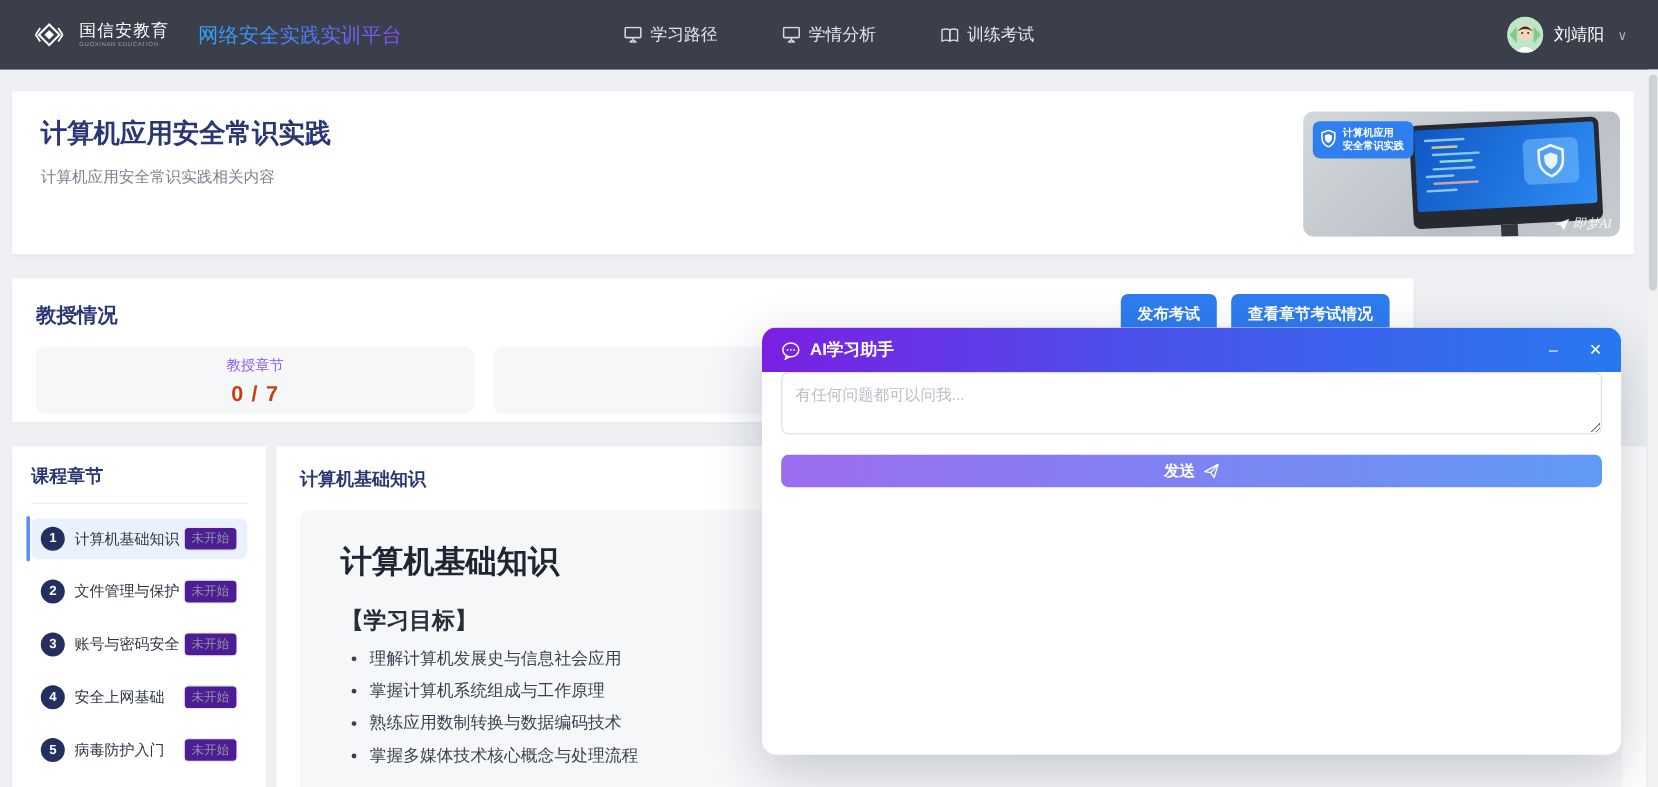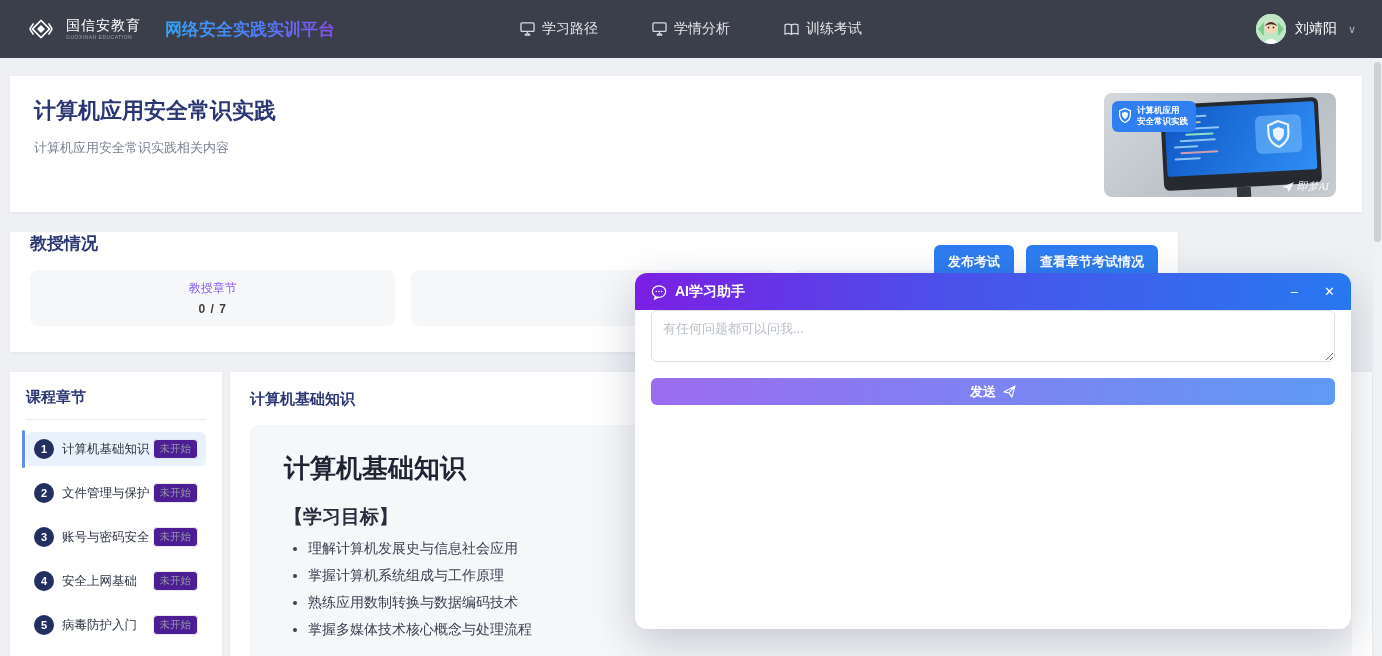--- a/index.html
+++ b/index.html
@@ -7,64 +7,64 @@
   body { font-family:"Liberation Sans","DejaVu Sans",sans-serif; background:#eef0f3; position:relative; }
 
   
   .topbar { position:absolute; left:0; top:0; width:1382px; height:58px; background:#3b3f4c;
             display:flex; align-items:center; padding:0 26px; z-index:5; }
   .brand { display:flex; align-items:center; gap:10px; }
   .brand-logo { width:30px; height:30px; }
   .brand-text { display:flex; flex-direction:column; line-height:1; }
   .brand-name { color:#fff; font-size:14px; font-weight:normal; letter-spacing:1px; }
   .brand-sub { color:#9aa0ad; font-size:5px; letter-spacing:.5px; margin-top:3px; }
-  .platform-title { margin-left:14px; font-size:17px; font-weight:bold;
+  .platform-title { margin-left:14px; font-size:17px; font-weight:normal;
       background:linear-gradient(90deg,#35a2f5 0%,#4f7df5 55%,#8a4df0 100%);
       -webkit-background-clip:text; background-clip:text; color:transparent; }
   .topnav { position:absolute; left:50%; top:0; transform:translateX(-50%); height:58px;
             display:flex; align-items:center; gap:54px; }
   .nav-item { display:flex; align-items:center; gap:7px; color:#e4e6ea; font-size:14px; cursor:pointer; }
   .nav-item svg { display:block; }
   .userbox { margin-left:auto; display:flex; align-items:center; gap:9px; color:#fff; font-size:14px; cursor:pointer; }
   .avatar { width:30px; height:30px; border-radius:50%; overflow:hidden; background:#bfe6c8; }
   .chev { color:#aeb3bd; font-size:11px; margin-left:2px; }
 
   
   .card { position:absolute; background:#fff; border-radius:0; box-shadow:0 1px 3px rgba(40,50,80,.06); }
 
   
   .banner { left:10px; top:76px; width:1352px; height:136px; padding:20px 24px; }
   .banner-title { font-size:22px; font-weight:bold; color:#2b3674; }
   .banner-sub { font-size:13px; color:#7a8190; margin-top:13px; }
-  .thumb { position:absolute; right:26px; top:17px; width:232px; height:104px; border-radius:8px; overflow:hidden;
+  .thumb { position:absolute; right:12px; top:17px; width:264px; height:104px; border-radius:8px; overflow:hidden;
            background:linear-gradient(135deg,#d4d8db 0%,#b7bec5 60%,#c7ccd0 100%); }
   .thumb-badge { position:absolute; left:8px; top:8px; background:#2f7ff0; color:#fff; border-radius:6px;
                  padding:4px 8px 4px 25px; font-size:8.5px; line-height:1.35; font-weight:bold; }
   .thumb-badge svg { position:absolute; left:6px; top:7px; }
   .monitor { position:absolute; right:16px; top:8px; width:158px; height:86px; background:#26292f;
              border-radius:6px; padding:4px; transform:rotate(-3deg); }
   .screen { width:100%; height:68px; border-radius:3px; background:linear-gradient(120deg,#0f57c4,#2f8ef5); position:relative; overflow:hidden; }
   .codeline { position:absolute; left:8px; height:2px; border-radius:1px; background:rgba(180,230,255,.75); }
   .shield-emblem { position:absolute; right:14px; top:12px; width:46px; height:38px; background:rgba(120,190,255,.55);
                    border-radius:6px; display:flex; align-items:center; justify-content:center; }
   .mon-stand { position:absolute; right:85px; top:94px; width:14px; height:10px; background:#33373d; transform:rotate(-3deg); }
   .watermark { position:absolute; right:7px; bottom:3px; color:rgba(255,255,255,.85); font-size:11px; font-style:italic;
                display:flex; align-items:center; gap:3px;font-family:Liberation Serif, serif; }
 
   
-  .teaching { left:10px; top:232px; width:1168px; height:120px; padding:0 20px; }
+  .teaching { left:10px; top:232px; width:1168px; height:120px; padding:19px 20px; }
   .sec-title { font-size:17px; font-weight:bold; color:#2b3674; }
   .teach-btns { position:absolute; right:20px; top:13px; display:flex; gap:12px; }
   .btn-blue { background:#2e7cf0; color:#fff; border:none; border-radius:6px; font-size:13px;
               padding:8px 14px; cursor:pointer; font-family:inherit; font-weight:bold; }
   .stats { display:flex; gap:16px; margin-top:15px; }
   .stat-box { flex:1; background:#f6f7f9; border-radius:8px; height:56px; display:flex; flex-direction:column;
               align-items:center; justify-content:center; gap:5px; }
   .stat-label { font-size:12px; color:#8b5cf6; }
-  .stat-value { font-size:12px; font-weight:bold; color:#404040; letter-spacing:1px; }
+  .stat-value { font-size:18px; font-weight:bold; color:#c2410c; letter-spacing:1px; }
 
   
   .sidebar { left:10px; top:372px; width:212px; height:320px; padding:16px; }
   .side-title { font-size:15px; font-weight:bold; color:#2b3674; padding-bottom:12px; border-bottom:1px solid #eceef1; }
   .chap-list { margin-top:12px; }
   .chap-item { display:flex; align-items:center; height:34px; padding:0 8px; margin-bottom:10px;
                border-radius:6px; cursor:pointer; position:relative; }
   .chap-item.active { background:#e9f1fd; }
   .chap-item.active::before { content:""; position:absolute; left:-4px; top:-2px; bottom:-2px; width:3px;
                background:#5a8ff2; border-radius:2px; }

